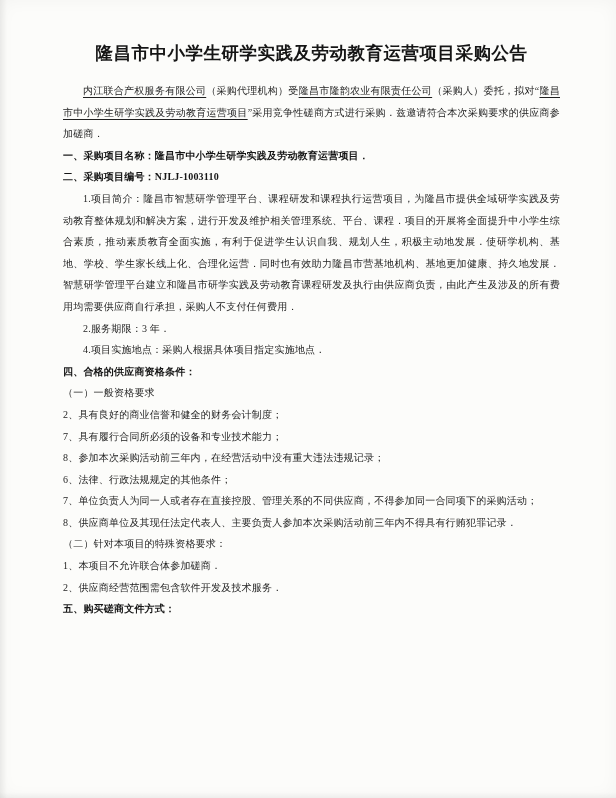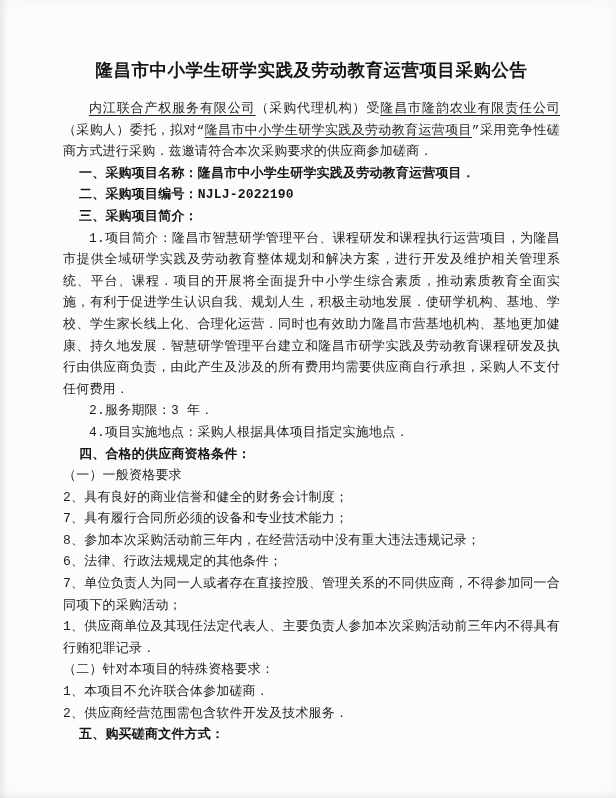--- a/index.html
+++ b/index.html
@@ -19,72 +19,70 @@
   .scan-edge-left {
     position:absolute; left:0; top:0; width:7px; height:100%;
     background:linear-gradient(to right, rgba(0,0,0,0.06), rgba(0,0,0,0));
   }
   .scan-edge-bottom {
     position:absolute; left:0; bottom:0; width:100%; height:6px;
     background:linear-gradient(to top, rgba(0,0,0,0.04), rgba(0,0,0,0));
   }
   .content {
     position:absolute;
-    left:63px; top:58px;
+    left:63px; top:40px;
     width:497px;
-    font-family:Liberation Mono, monospace;
   }
   .doc-title {
     margin:0 0 13px 0;
     font-size:17.5px;
     font-weight:bold;
     line-height:27px;
     text-align:center;
     letter-spacing:0.5px;
     color:#151515;
   }
   p.line {
     margin:0;
-    font-size:13px;
+    font-size:10px;
     line-height:21.6px;
     text-align:justify;
     letter-spacing:0.2px;
   }
-  p.h { font-weight:bold; color:#161616;margin-left:16px; }
+  p.h { font-weight:bold; color:#161616; }
   p.ind { text-indent:2em; }
   .u { text-decoration:underline; text-underline-offset:3px; }
 </style>
 </head>
 <body>
 
 <div class="page">
   <div class="scan-edge-left"></div>
   <div class="scan-edge-bottom"></div>
 
   <div class="content">
 
     <h1 class="doc-title">隆昌市中小学生研学实践及劳动教育运营项目采购公告</h1>
 
     <p class="line ind">
       <span class="u">内江联合产权服务有限公司</span><span>（采购代理机构）受</span><span class="u">隆昌市隆韵农业有限责任公司</span><span>（采购人）委托，拟对“</span><span class="u">隆昌市中小学生研学实践及劳动教育运营项目</span><span>”采用竞争性磋商方式进行采购．兹邀请符合本次采购要求的供应商参加磋商．</span>
     </p>
 
     <p class="line h">一、采购项目名称：隆昌市中小学生研学实践及劳动教育运营项目．</p>
-    <p class="line h">二、采购项目编号：NJLJ-2022190</p>
-    <p class="line h">三、采购项目简介：</p>
+    <p class="line h">二、采购项目编号：NJLJ-1003110</p>
     <p class="line ind">1.项目简介：隆昌市智慧研学管理平台、课程研发和课程执行运营项目，为隆昌市提供全域研学实践及劳动教育整体规划和解决方案，进行开发及维护相关管理系统、平台、课程．项目的开展将全面提升中小学生综合素质，推动素质教育全面实施，有利于促进学生认识自我、规划人生，积极主动地发展．使研学机构、基地、学校、学生家长线上化、合理化运营．同时也有效助力隆昌市营基地机构、基地更加健康、持久地发展．智慧研学管理平台建立和隆昌市研学实践及劳动教育课程研发及执行由供应商负责，由此产生及涉及的所有费用均需要供应商自行承担，采购人不支付任何费用．</p>
     <p class="line ind">2.服务期限：3 年．</p>
     <p class="line ind">4.项目实施地点：采购人根据具体项目指定实施地点．</p>
     <p class="line h">四、合格的供应商资格条件：</p>
     <p class="line">（一）一般资格要求</p>
     <p class="line">2、具有良好的商业信誉和健全的财务会计制度；</p>
     <p class="line">7、具有履行合同所必须的设备和专业技术能力；</p>
     <p class="line">8、参加本次采购活动前三年内，在经营活动中没有重大违法违规记录；</p>
     <p class="line">6、法律、行政法规规定的其他条件；</p>
     <p class="line">7、单位负责人为同一人或者存在直接控股、管理关系的不同供应商，不得参加同一合同项下的采购活动；</p>
-    <p class="line">1、供应商单位及其现任法定代表人、主要负责人参加本次采购活动前三年内不得具有行贿犯罪记录．</p>
+    <p class="line">8、供应商单位及其现任法定代表人、主要负责人参加本次采购活动前三年内不得具有行贿犯罪记录．</p>
     <p class="line">（二）针对本项目的特殊资格要求：</p>
     <p class="line">1、本项目不允许联合体参加磋商．</p>
     <p class="line">2、供应商经营范围需包含软件开发及技术服务．</p>
     <p class="line h">五、购买磋商文件方式：</p>
 
   </div>
 </div>
 
 </body></html>

